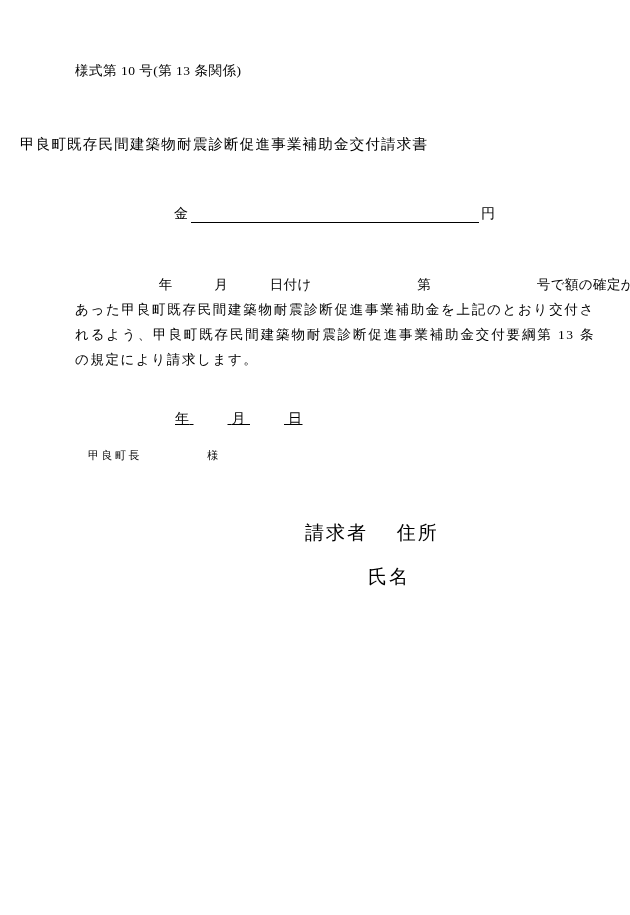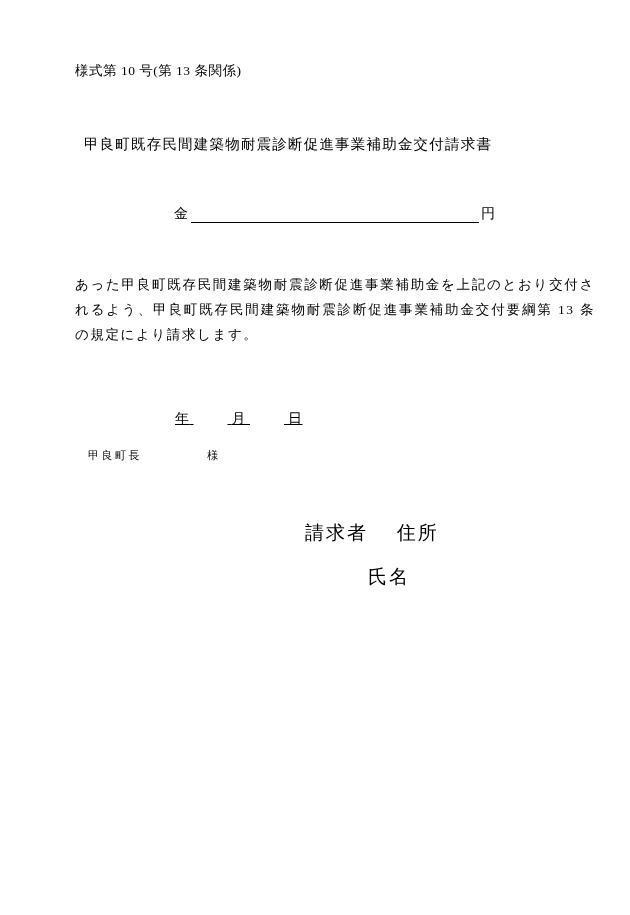--- a/index.html
+++ b/index.html
@@ -32,21 +32,21 @@
     letter-spacing: 0.5px;
     white-space: nowrap;
   }
 
   
   .doc-title {
     position: absolute;
     left: 0;
     top: 135px;
     width: 536px;
-    text-align: center;
+    text-align: left;
     font-size: 14.5px;
     letter-spacing: 1.2px;
     white-space: nowrap;
   }
 
   
   .amount-row {
     position: absolute;
     left: 0;
     top: 205px;
@@ -156,20 +156,32 @@
 
   <div class="doc-title">甲良町既存民間建築物耐震診断促進事業補助金交付請求書</div>
 
   <div class="amount-row">
     <span class="amount-label">金</span>
     <span class="amount-blank"></span>
     <span class="amount-unit">円</span>
   </div>
 
   <div class="para">
+    <div class="para-line1">
+      <span class="para-indent"></span>
+      <span>年</span>
+      <span class="gap-sm"></span>
+      <span>月</span>
+      <span class="gap-sm"></span>
+      <span>日付け</span>
+      <span class="gap-lg"></span>
+      <span>第</span>
+      <span class="gap-lg"></span>
+      <span>号で額の確定が</span>
+    </div>
     <div class="para-body">あった甲良町既存民間建築物耐震診断促進事業補助金を上記のとおり交付されるよう、甲良町既存民間建築物耐震診断促進事業補助金交付要綱第 13 条の規定により請求します。</div>
   </div>
 
   <div class="date-row">
     <span>年</span>
     <span class="gap-sm"></span>
     <span>月</span>
     <span class="gap-sm"></span>
     <span>日</span>
   </div>

